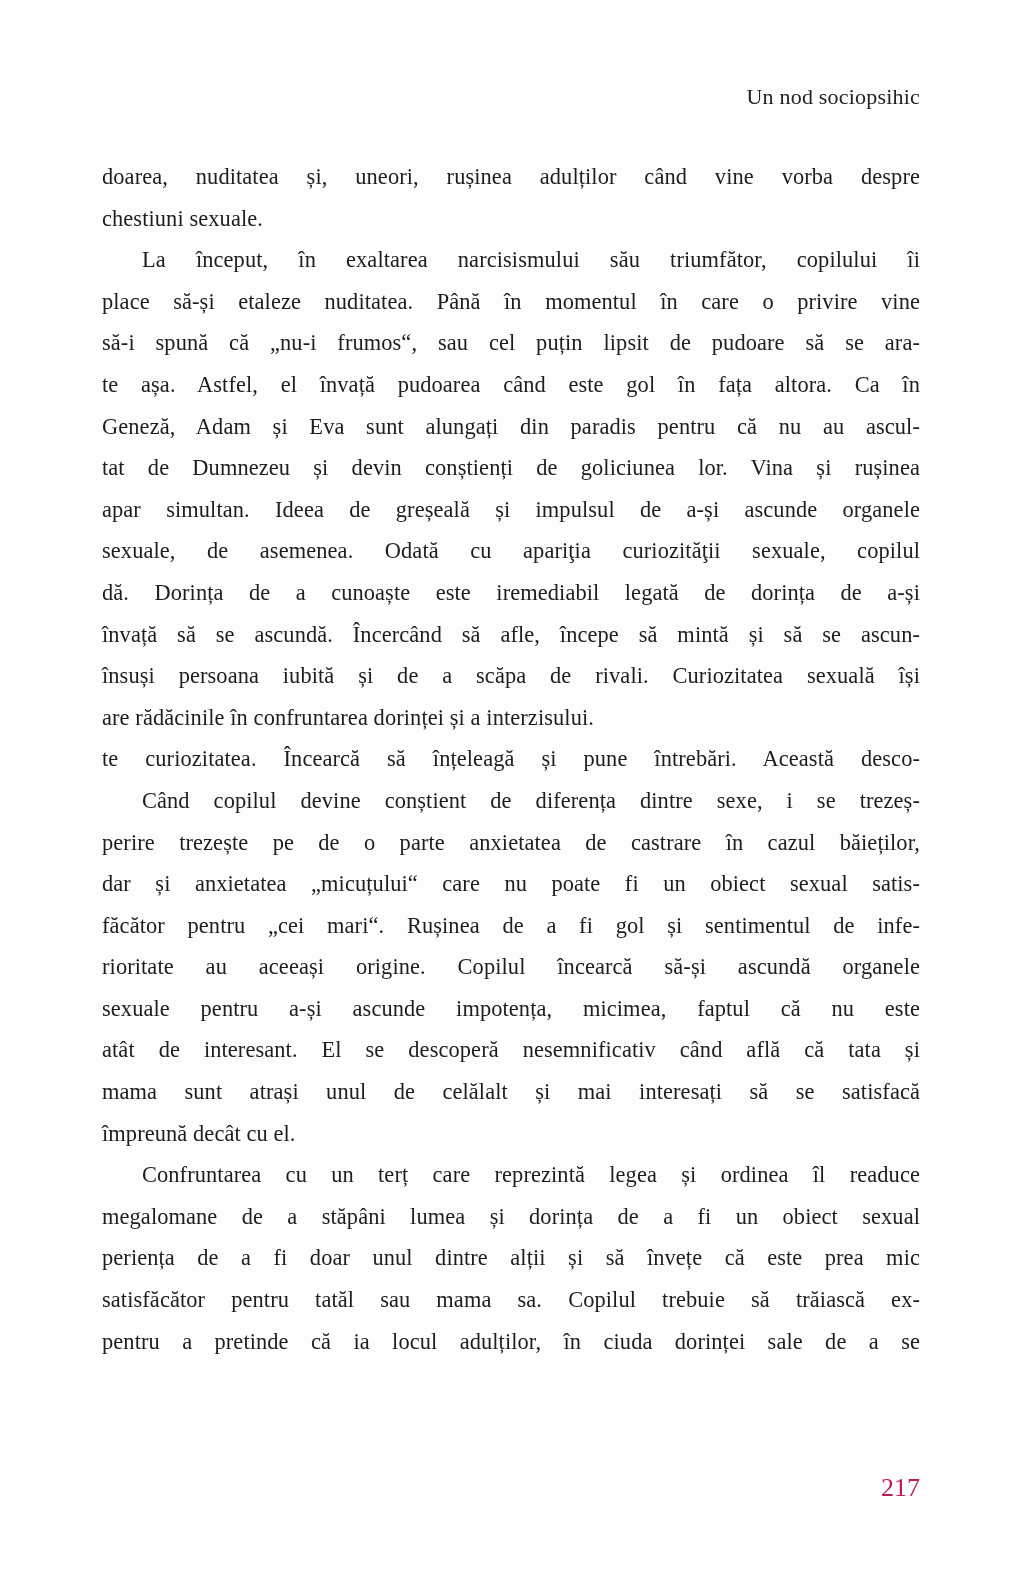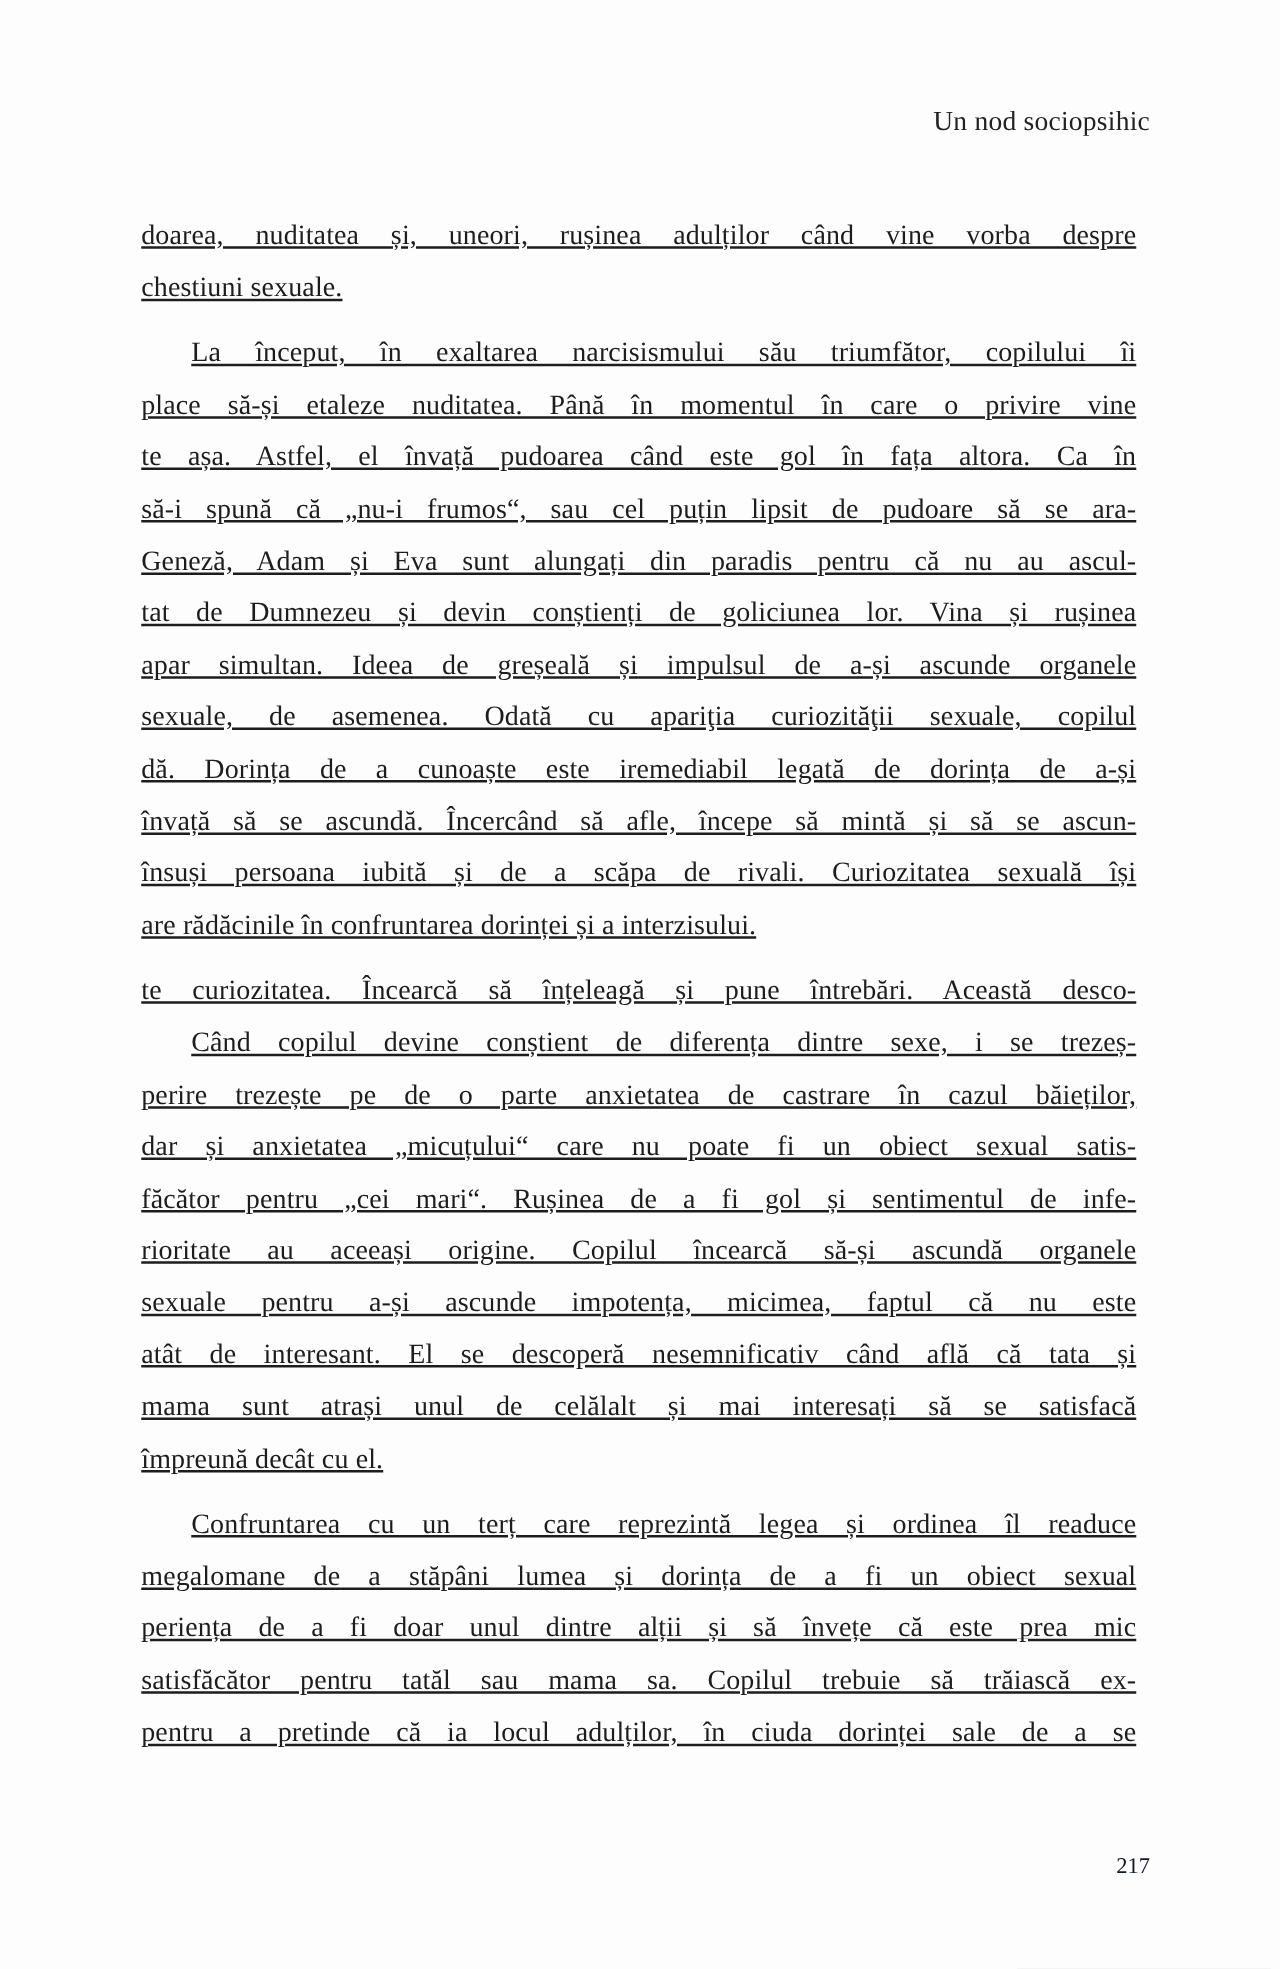--- a/index.html
+++ b/index.html
@@ -29,58 +29,57 @@
   .body-text {
     position: absolute;
     top: 156px;
     left: 102px;
     width: 818px;
     font-size: 22.4px;
     line-height: 41.6px;
     letter-spacing: 0.1px;
   }
   .paragraph {
-    margin: 11px;
-    text-decoration: underline;
+    margin: 0;
   }
   .line {
     text-align: justify;
     text-align-last: justify;
     white-space: normal;
   }
   .line.last {
     text-align-last: left;
   }
   .line.indent {
     text-indent: 40px;
   }
   .page-number {
     position: absolute;
     bottom: 72px;
     right: 104px;
-    font-size: 18px;
-    color: #0f172a;
+    font-size: 26px;
+    color: #be185d;
   }
 </style>
 </head>
 <body>
 
 <div class="page">
   <div class="running-header">Un nod sociopsihic</div>
 
   <div class="body-text">
       <div class="paragraph">
         <div class="line">doarea, nuditatea și, uneori, rușinea adulților când vine vorba despre</div>
         <div class="line last">chestiuni sexuale.</div>
       </div>
       <div class="paragraph">
         <div class="line indent">La început, în exaltarea narcisismului său triumfător, copilului îi</div>
         <div class="line">place să-și etaleze nuditatea. Până în momentul în care o privire vine</div>
+        <div class="line">să-i spună că „nu-i frumos“, sau cel puțin lipsit de pudoare să se ara-</div>
         <div class="line">te așa. Astfel, el învață pudoarea când este gol în fața altora. Ca în</div>
-        <div class="line">să-i spună că „nu-i frumos“, sau cel puțin lipsit de pudoare să se ara-</div>
         <div class="line">Geneză, Adam și Eva sunt alungați din paradis pentru că nu au ascul-</div>
         <div class="line">tat de Dumnezeu și devin conștienți de goliciunea lor. Vina și rușinea</div>
         <div class="line">apar simultan. Ideea de greșeală și impulsul de a-și ascunde organele</div>
         <div class="line">sexuale, de asemenea. Odată cu apariţia curiozităţii sexuale, copilul</div>
         <div class="line">dă. Dorința de a cunoaște este iremediabil legată de dorința de a-și</div>
         <div class="line">învață să se ascundă. Încercând să afle, începe să mintă și să se ascun-</div>
         <div class="line">însuși persoana iubită și de a scăpa de rivali. Curiozitatea sexuală își</div>
         <div class="line last">are rădăcinile în confruntarea dorinței și a interzisului.</div>
       </div>
       <div class="paragraph">

